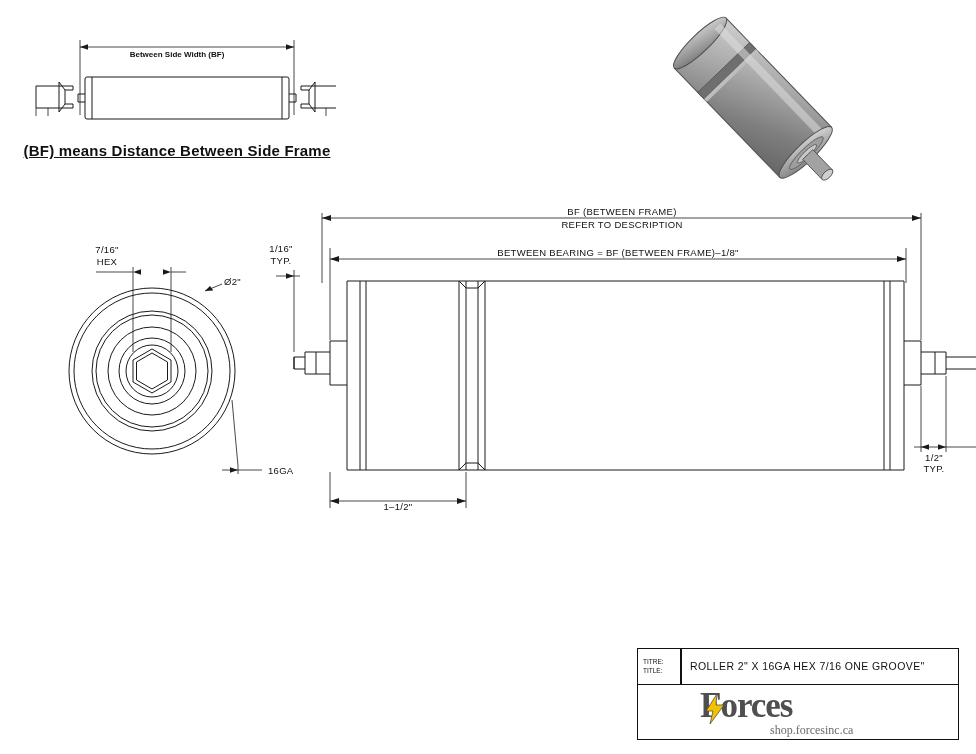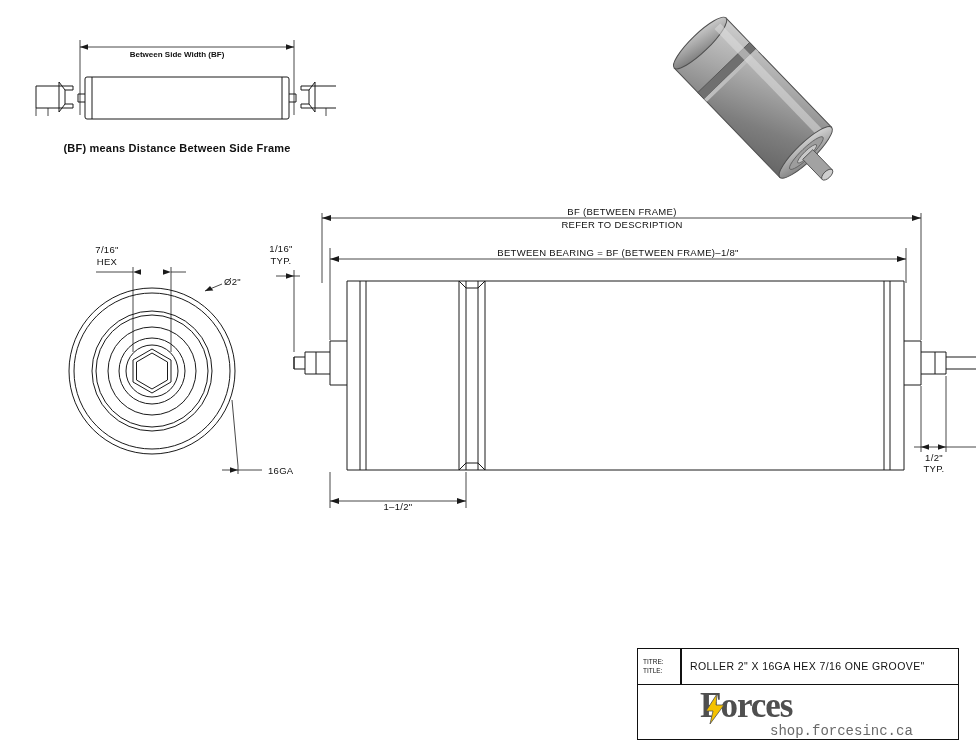--- a/index.html
+++ b/index.html
@@ -43,25 +43,26 @@
     top: 20px;
     width: 318px;
     height: 145px;
   }
   .inset-caption {
     position: absolute;
     left: 0;
     top: 122px;
     width: 318px;
     text-align: center;
-    font-size: 11px;
+    font-size: 15px;
     font-weight: bold;
     color: #111;
     font-family: "Liberation Sans", sans-serif;
     letter-spacing: 0.2px;
+    text-decoration: underline;
   }
   .inset-title {
     position: absolute;
     left: 0;
     top: 30px;
     width: 318px;
     text-align: center;
     font-size: 8px;
     font-weight: bold;
     color: #111;
@@ -127,23 +128,23 @@
     font-weight: bold;
     font-size: 35px;
     color: #4f4f4f;
     letter-spacing: -1px;
     line-height: 38px;
   }
   #logo-site {
     position: absolute;
     left: 132px;
     top: 38px;
-    font-size: 14px;
+    font-size: 12px;
     color: #6a6a6a;
-    font-family: Liberation Mono, monospace;
+    font-family: Liberation Serif, serif;
   }
   #bolt {
     position: absolute;
     left: 66px;
     top: 9px;
     width: 22px;
     height: 30px;
   }
 </style>
 </head>

